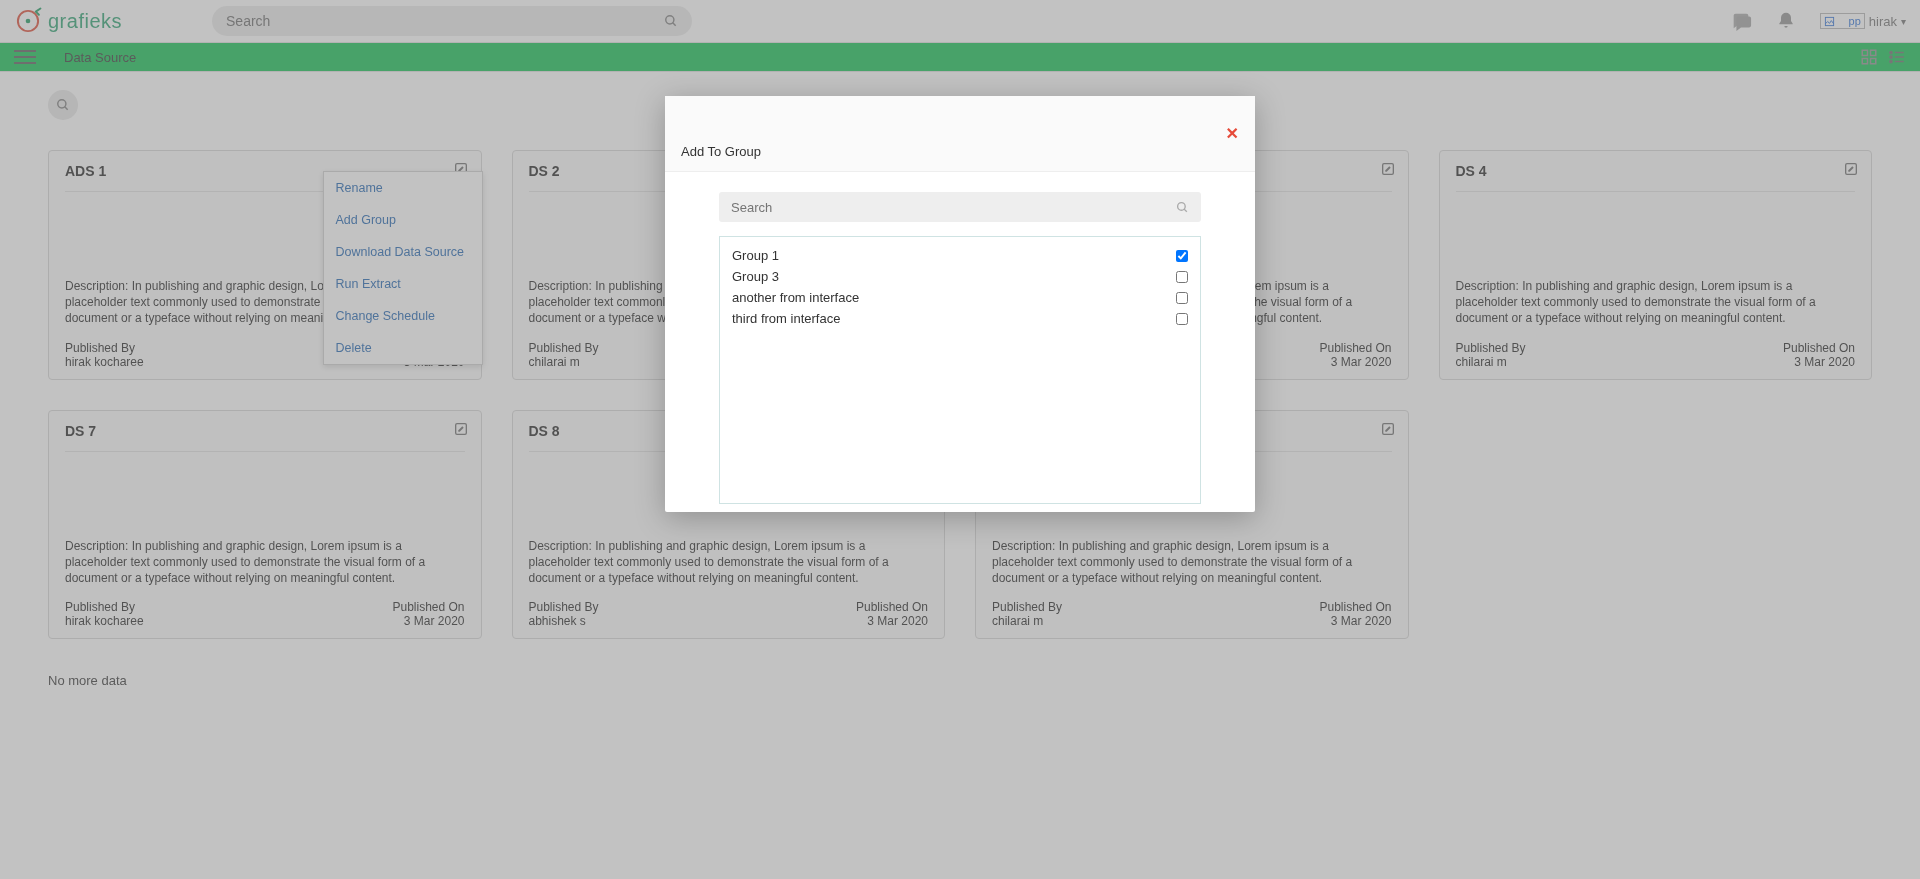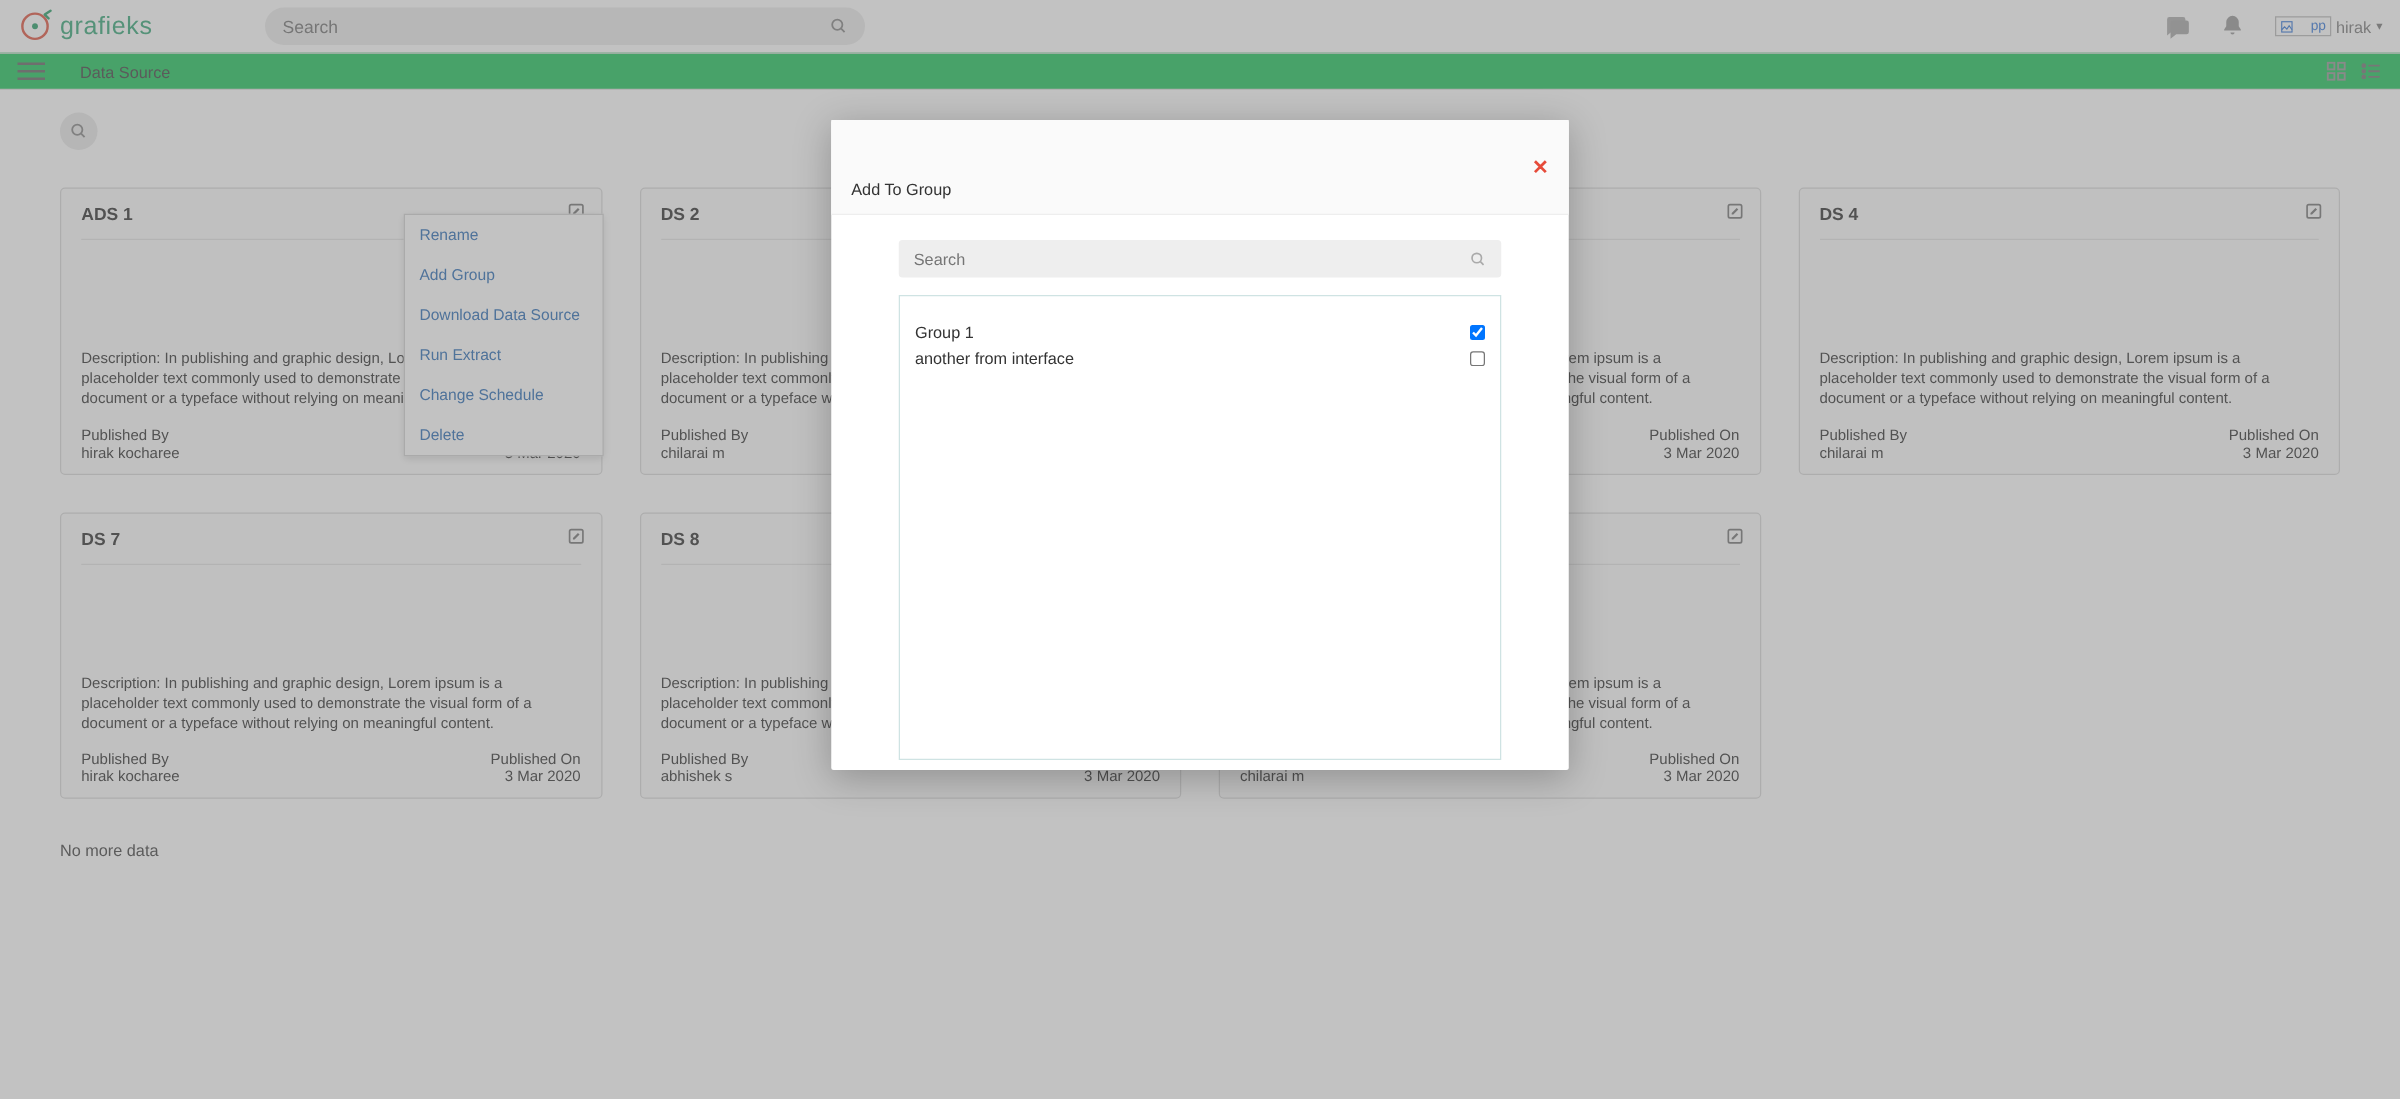--- a/index.html
+++ b/index.html
@@ -49,21 +49,21 @@
   
   .scrim{position:absolute;inset:0;background:rgba(120,120,120,0.45);z-index:10;}
   .modal{position:absolute;left:50%;top:96px;transform:translateX(-50%);width:590px;background:#fff;border-radius:2px;box-shadow:0 6px 30px rgba(0,0,0,0.25);z-index:20;}
   .modal-head{display:flex;align-items:center;justify-content:space-between;padding:12px 16px;border-bottom:1px solid #eee;background:#fafafa;}
   .modal-head .mtitle{font-size:13px;color:#333;margin-top:36px;}
   .modal-head .mclose{color:#e64b3a;font-size:16px;font-weight:bold;cursor:pointer;}
   .modal-body{padding:20px 54px 8px 54px;}
   .msearch{background:#eeeeee;border-radius:3px;height:30px;display:flex;align-items:center;padding:0 12px;}
   .msearch input{flex:1;border:none;background:transparent;outline:none;font-size:13px;color:#777;}
   .msearch .sicon{color:#aaa;font-size:13px;}
-  .grouplist{margin-top:14px;border:1px solid #cfe3e3;height:372px;padding:18px 10px;overflow:auto;}
+  .grouplist{margin-top:14px;border:1px solid #cfe3e3;height:268px;padding:8px 10px;overflow:auto;}
   .grow{display:flex;align-items:center;justify-content:space-between;padding:3px 2px;font-size:13px;color:#333;}
   .grow input[type=checkbox]{width:12px;height:12px;}
   .modal-foot{display:flex;justify-content:flex-end;gap:12px;padding:14px 54px 20px 54px;}
   .btn{border:none;border-radius:3px;padding:8px 18px;font-size:13px;color:#fff;cursor:pointer;}
   .btn-cancel{background:#ea8f7e;}
   .btn-add{background:#a4d39c;}
   svg{display:block;}
 </style>
 </head>
 <body>
@@ -716,18 +716,26 @@
             <line x1="20" y1="20" x2="15" y2="15"></line>
           </svg>
       </span>
     </div>
     <div class="grouplist" id="grouplist">
         <div class="grow">
           <span>Group 1</span>
           <input type="checkbox" checked="" style="">
         </div>
         <div class="grow">
+          <span>Group 3</span>
+          <input type="checkbox" style="">
+        </div>
+        <div class="grow">
           <span>another from interface</span>
+          <input type="checkbox" style="">
+        </div>
+        <div class="grow">
+          <span>third from interface</span>
           <input type="checkbox" style="">
         </div>
       </div>
   </div>
 </div>
 
 </body></html>

